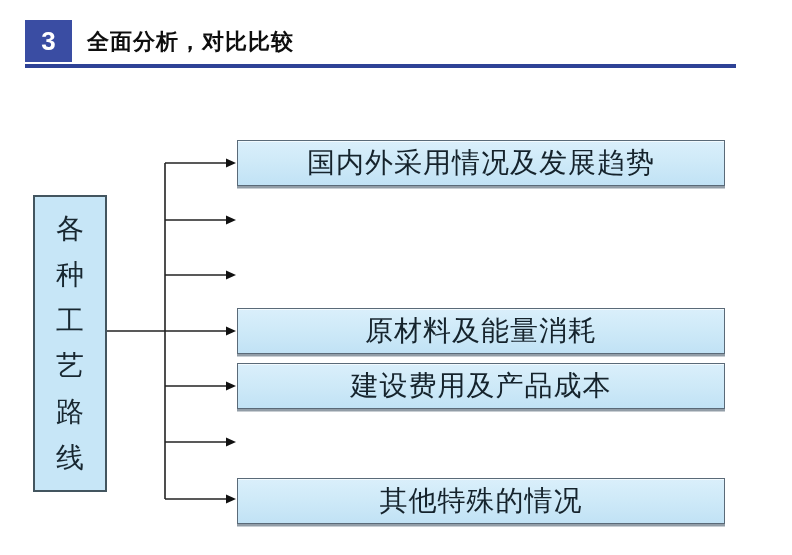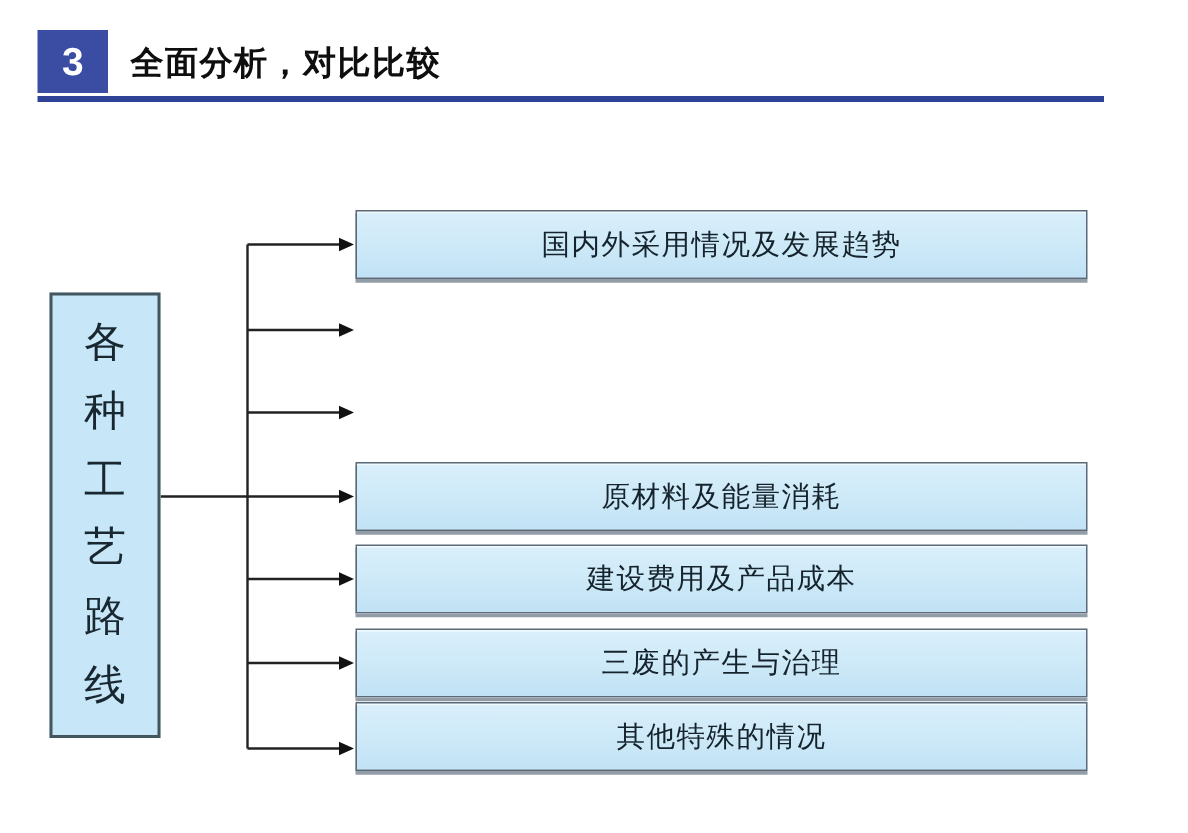--- a/index.html
+++ b/index.html
@@ -31,24 +31,24 @@
     font-family:"Liberation Serif","DejaVu Serif",serif;
     font-size:28px;color:#182730;line-height:1;
   }
   .branch-box{
     position:absolute;left:237px;width:488px;height:46px;box-sizing:border-box;
     border:1.5px solid #5a6a78;border-radius:0;
     background:linear-gradient(180deg,#daeffb 0%,#cfeaf8 45%,#c1e2f5 100%);
     box-shadow:0 2.5px 0 rgba(56,76,94,0.55), inset 0 1px 0 rgba(255,255,255,0.65);
     display:flex;align-items:center;justify-content:center;
     font-family:"Liberation Serif","DejaVu Serif",serif;
-    font-size:19px;color:#15232c;letter-spacing:1px;
+    font-size:28px;color:#15232c;letter-spacing:1px;
   }
   .b1{top:140px}.b2{top:197px}.b3{top:252px}.b4{top:308px}
-  .b5{top:363px}.b6{top:419px}.b7{top:468px}
+  .b5{top:363px}.b6{top:419px}.b7{top:478px}
   .connectors{position:absolute;left:0;top:0;width:792px;height:555px;pointer-events:none;}
 </style>
 </head>
 <body>
 
 <div class="page">
 
   <div class="hdr-badge">3</div>
   <div class="hdr-title">全面分析，对比比较</div>
   <div class="hdr-underline"></div>
@@ -81,16 +81,15 @@
     <span>种</span>
     <span>工</span>
     <span>艺</span>
     <span>路</span>
     <span>线</span>
   </div>
 
   <div class="branch-box b1">国内外采用情况及发展趋势</div>
   <div class="branch-box b5">建设费用及产品成本</div>
   <div class="branch-box b4">原材料及能量消耗</div>
-  <div class="branch-box b6">三废的产生与治理</div>
   <div class="branch-box b7">其他特殊的情况</div>
 
 </div>
 
 </body></html>

